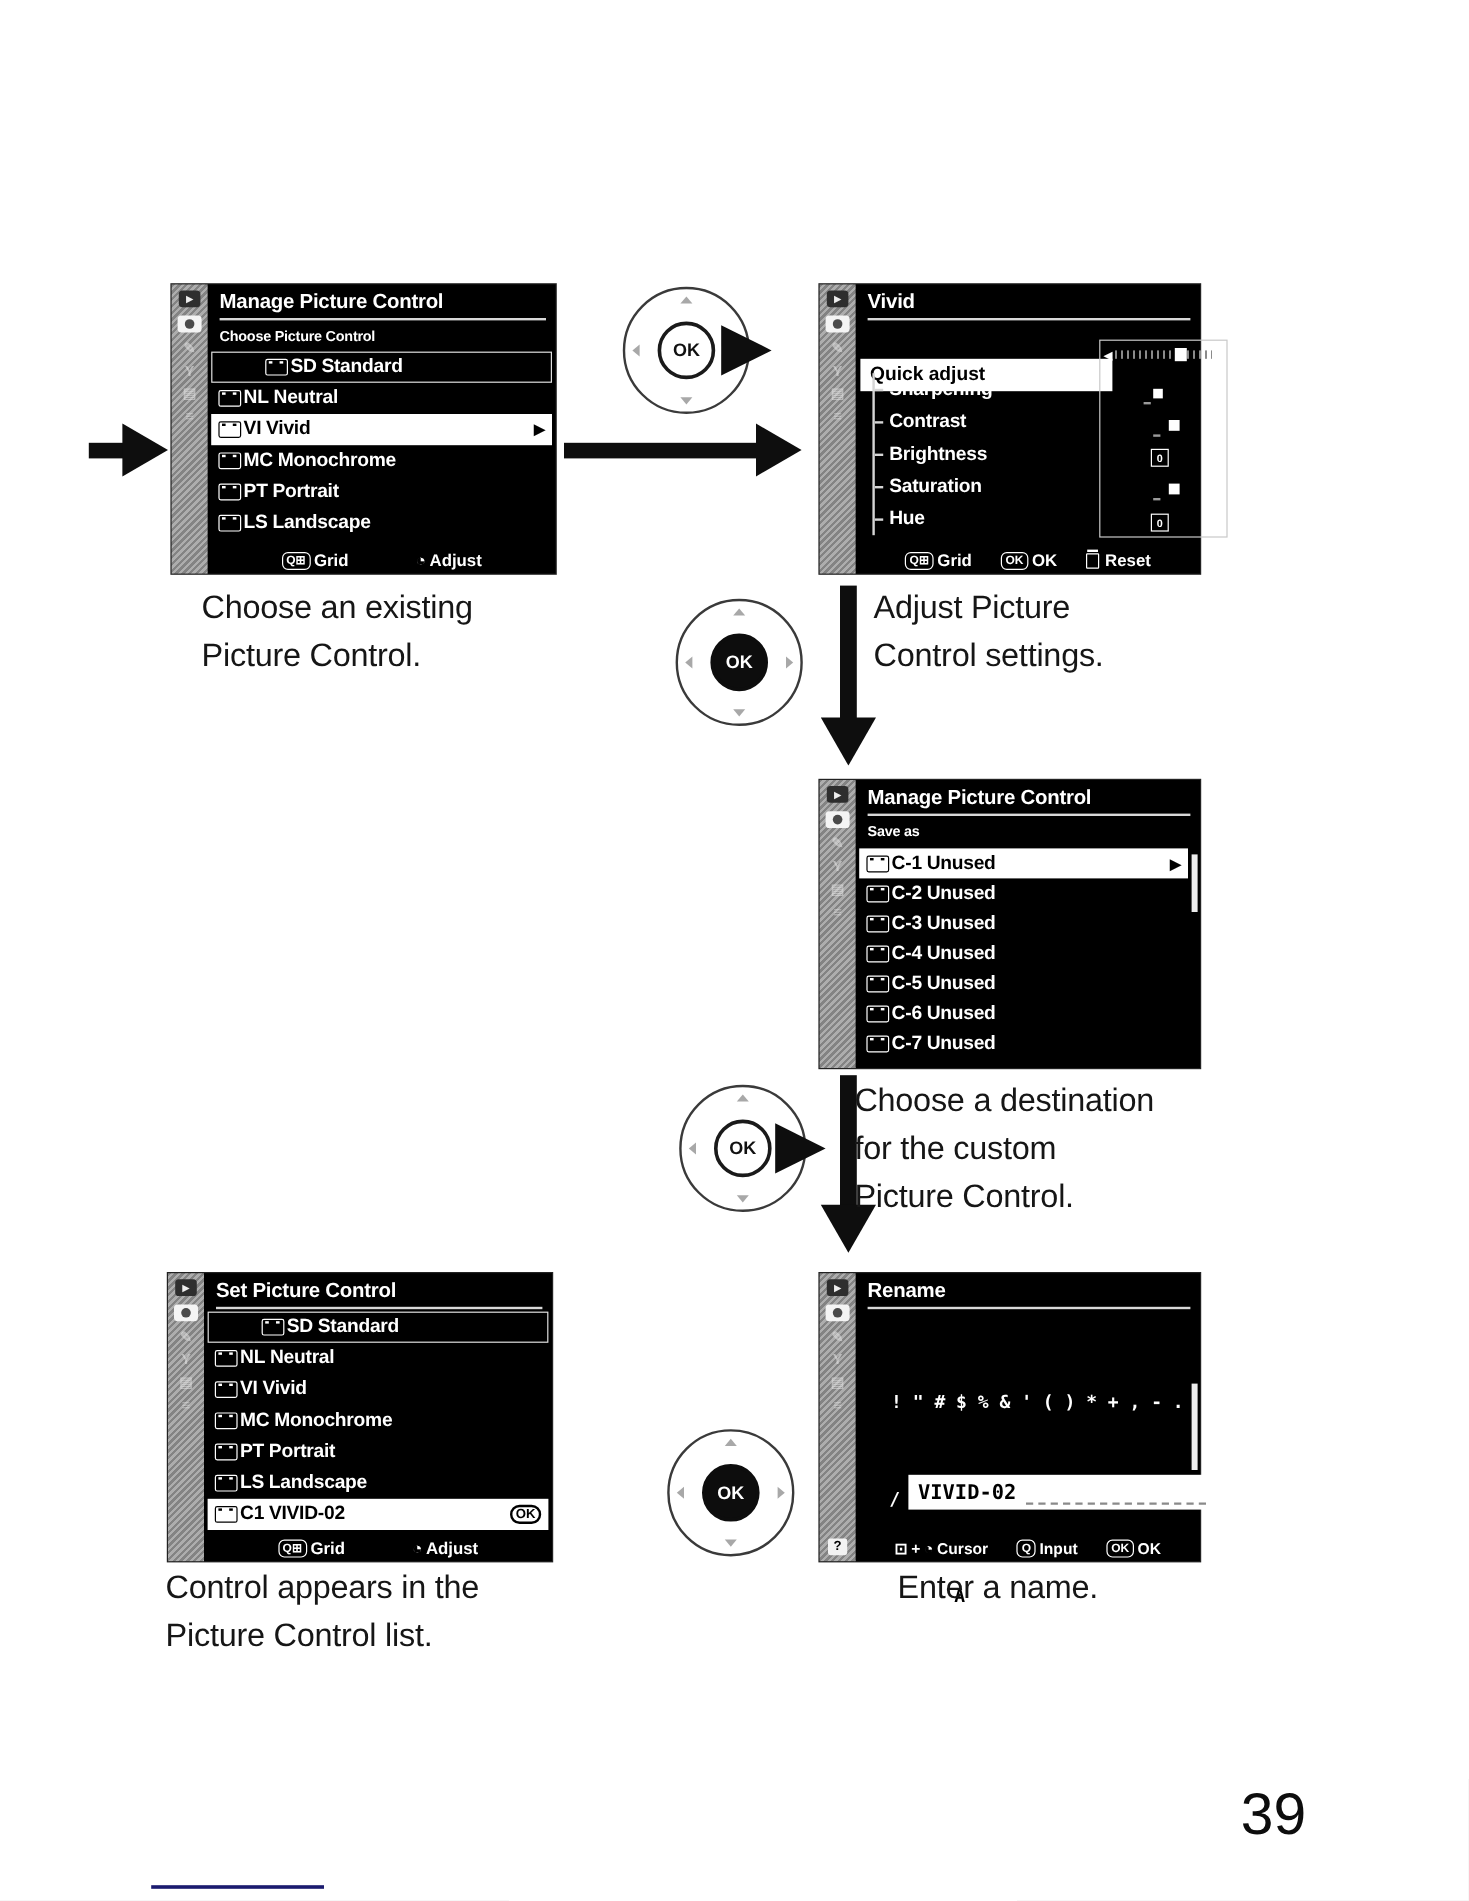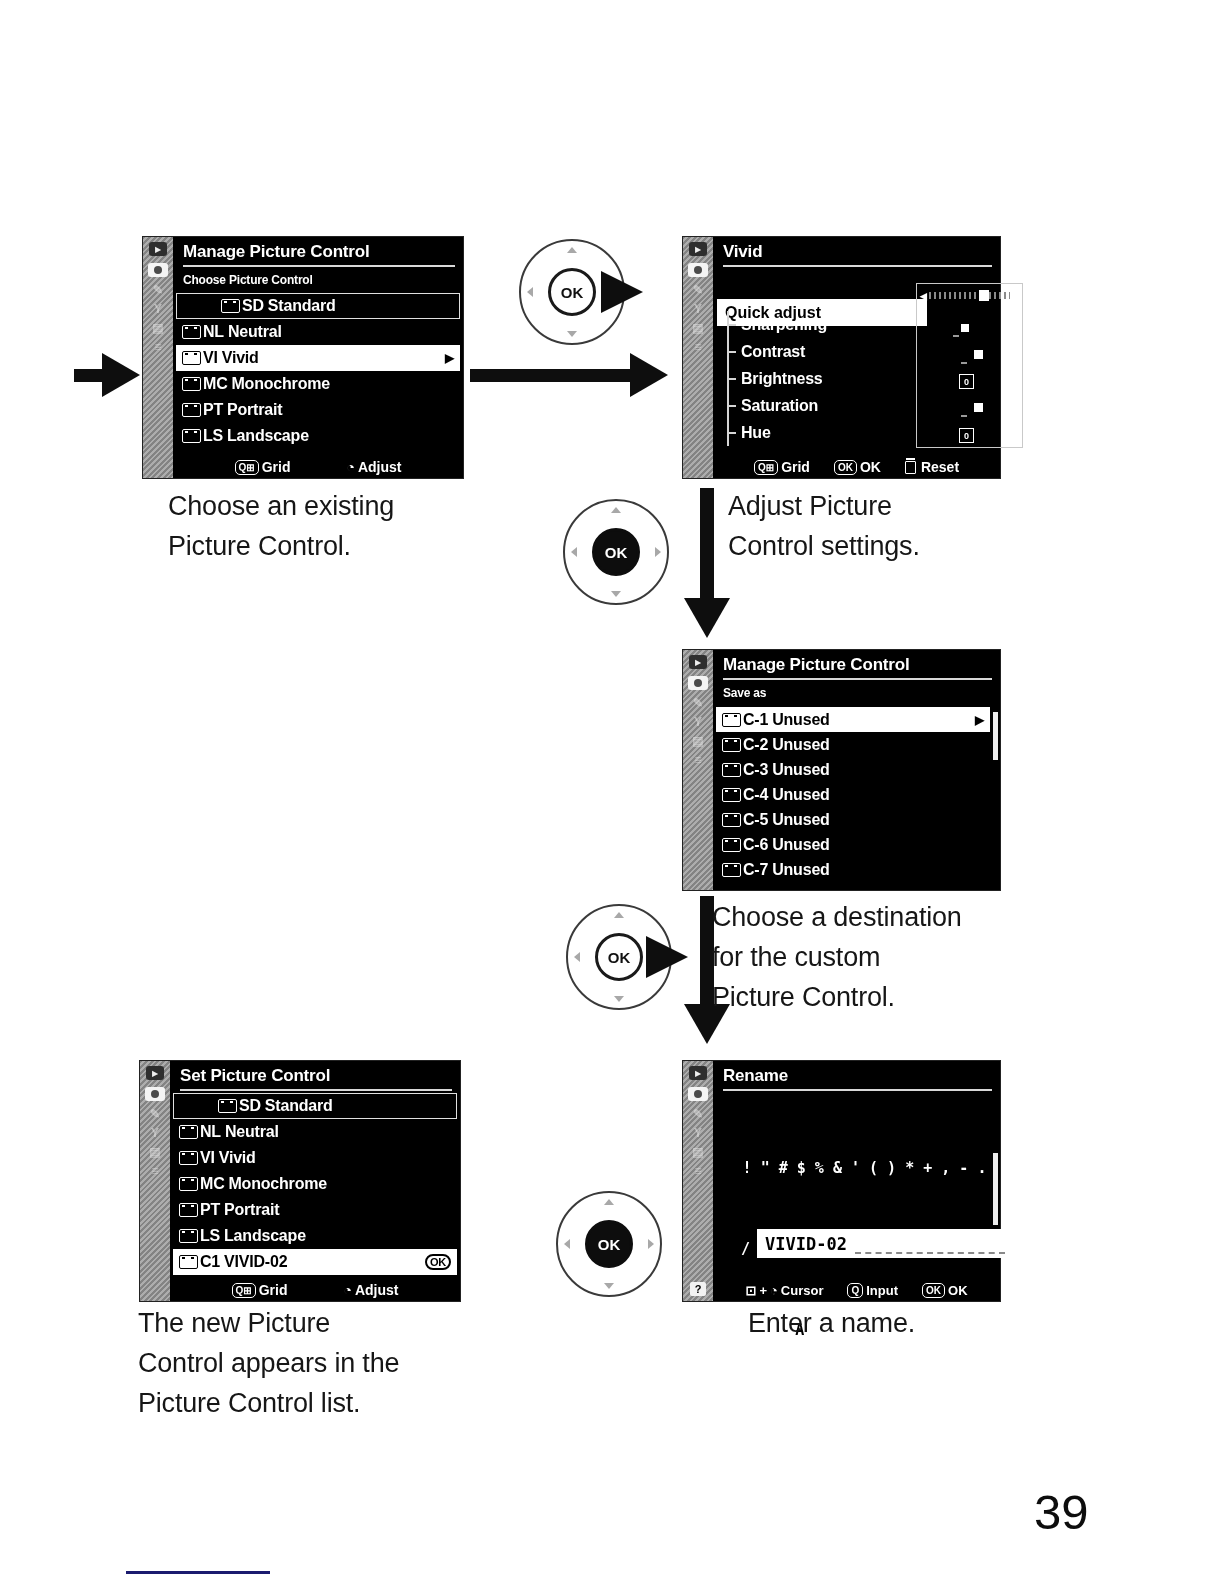--- a/index.html
+++ b/index.html
@@ -464,20 +464,19 @@
             <span>OK</span>
           </span>
       </div>
     </div>
   </div>
 
   <div class="cap" style="left:748px;top:1303px;">
     <div>Enter a name.</div>
   </div>
   <div class="cap" style="left:138px;top:1303px;">
-    <div>The new Picture</div>
     <div>Control appears in the</div>
     <div>Picture Control list.</div>
   </div>
 
   <div class="pageno">39</div>
   <div class="navy-line"></div>
 </div>
 
 </body></html>

